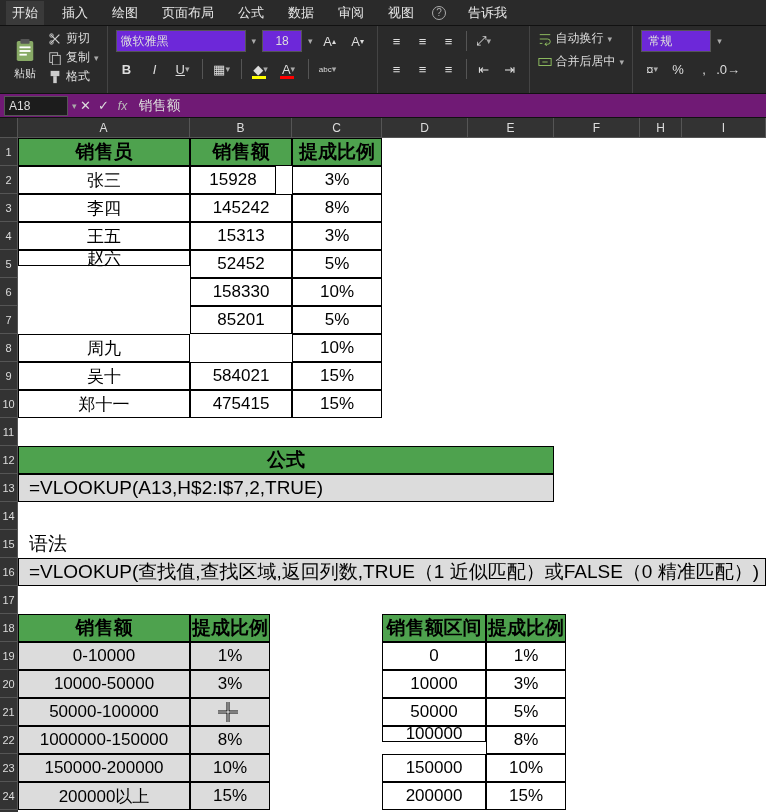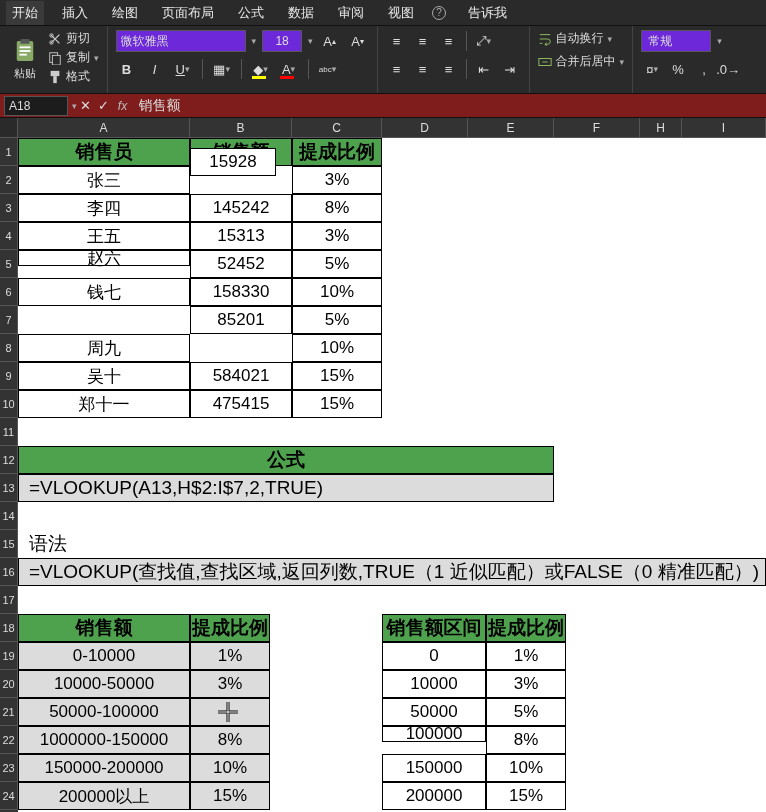--- a/index.html
+++ b/index.html
@@ -59,21 +59,21 @@
   .font-size{width:40px;text-align:center;}
   .btn-icon{width:22px;height:22px;display:inline-flex;align-items:center;justify-content:center;color:#ddd;cursor:pointer;font-size:13px;}
   .btn-icon.small{width:18px;}
   .sep{width:1px;height:20px;background:#555;margin:0 2px;}
   .align-group,.num-group,.wrap-group{display:flex;flex-direction:column;gap:6px;justify-content:center;}
   .icon-row{display:flex;gap:4px;align-items:center;}
   .text-btn{display:flex;align-items:center;gap:4px;font-size:12px;color:#ddd;cursor:pointer;}
   .text-btn svg{width:14px;height:14px;}
 
   
-  .fbar{display:flex;height:24px;background:#7f1d1d;border-bottom:1px solid #111;align-items:center;}
+  .fbar{display:flex;height:24px;background:#701a75;border-bottom:1px solid #111;align-items:center;}
   .namebox{background:#1c1c1c;color:#ddd;border:1px solid #555;height:20px;width:64px;padding:0 4px;font-size:12px;margin:0 4px;}
   .fxbtn{width:20px;font-style:italic;text-align:center;color:#bbb;cursor:pointer;font-size:12px;}
   .fbar-input{flex:1;background:transparent;color:#ddd;border:none;height:20px;padding:0 6px;font-size:14px;}
 
   
   .sheet{position:absolute;top:118px;left:0;right:0;bottom:0;background:#fff;}
   .col-headers{display:flex;height:20px;background:#333;color:#ddd;}
   .corner{width:18px;background:#2a2a2a;border-right:1px solid #555;border-bottom:1px solid #555;}
   .col-h{border-right:1px solid #555;border-bottom:1px solid #555;text-align:center;font-size:12px;line-height:20px;}
   .grid{position:absolute;top:20px;left:0;right:0;bottom:0;background:#fff;display:flex;}
@@ -285,32 +285,31 @@
         <div class="row-h">21</div>
         <div class="row-h">22</div>
         <div class="row-h">23</div>
         <div class="row-h">24</div>
       </div>
     <div class="cells" id="cells">
         <div class="cell green center label" style="left: 0px; top: 0px; width: 172px; height: 28px;">销售员</div>
         <div class="cell green center label" style="left: 172px; top: 0px; width: 102px; height: 28px;">销售额</div>
         <div class="cell green center label" style="left: 274px; top: 0px; width: 90px; height: 28px;">提成比例</div>
         <div class="cell center" style="left: 0px; top: 28px; width: 172px; height: 28px;">张三</div>
-        <div class="cell center" style="left: 172px; top: 10px; width: 86px; height: 28px;">15928</div>
+        <div class="cell center" style="left: 172px; top: 28px; width: 86px; height: 28px;">15928</div>
         <div class="cell center" style="left: 274px; top: 28px; width: 90px; height: 28px;">3%</div>
         <div class="cell center" style="left: 0px; top: 56px; width: 172px; height: 28px;">李四</div>
         <div class="cell center" style="left: 172px; top: 56px; width: 102px; height: 28px;">145242</div>
         <div class="cell center" style="left: 274px; top: 56px; width: 90px; height: 28px;">8%</div>
         <div class="cell center" style="left: 0px; top: 84px; width: 172px; height: 28px;">王五</div>
         <div class="cell center" style="left: 172px; top: 84px; width: 102px; height: 28px;">15313</div>
         <div class="cell center" style="left: 274px; top: 84px; width: 90px; height: 28px;">3%</div>
         <div class="cell center" style="left: 0px; top: 112px; width: 172px; height: 16px;">赵六</div>
         <div class="cell center" style="left: 172px; top: 112px; width: 102px; height: 28px;">52452</div>
         <div class="cell center" style="left: 274px; top: 112px; width: 90px; height: 28px;">5%</div>
-        <div class="cell center" style="left: 0px; top: 140px; width: 172px; height: 28px;">钱七</div>
         <div class="cell center" style="left: 172px; top: 140px; width: 102px; height: 28px;">158330</div>
         <div class="cell center" style="left: 274px; top: 140px; width: 90px; height: 28px;">10%</div>
         <div class="cell center" style="left: 0px; top: 168px; width: 172px; height: 28px; margin-top: 32px;">孙八</div>
         <div class="cell center" style="left: 172px; top: 168px; width: 102px; height: 28px;">85201</div>
         <div class="cell center" style="left: 274px; top: 168px; width: 90px; height: 28px;">5%</div>
         <div class="cell center" style="left: 0px; top: 196px; width: 172px; height: 28px;">周九</div>
         <div class="cell center" style="left: 274px; top: 196px; width: 90px; height: 28px;">10%</div>
         <div class="cell center" style="left: 0px; top: 224px; width: 172px; height: 28px;">吴十</div>
         <div class="cell center" style="left: 172px; top: 224px; width: 102px; height: 28px;">584021</div>
         <div class="cell center" style="left: 274px; top: 224px; width: 90px; height: 28px;">15%</div>

